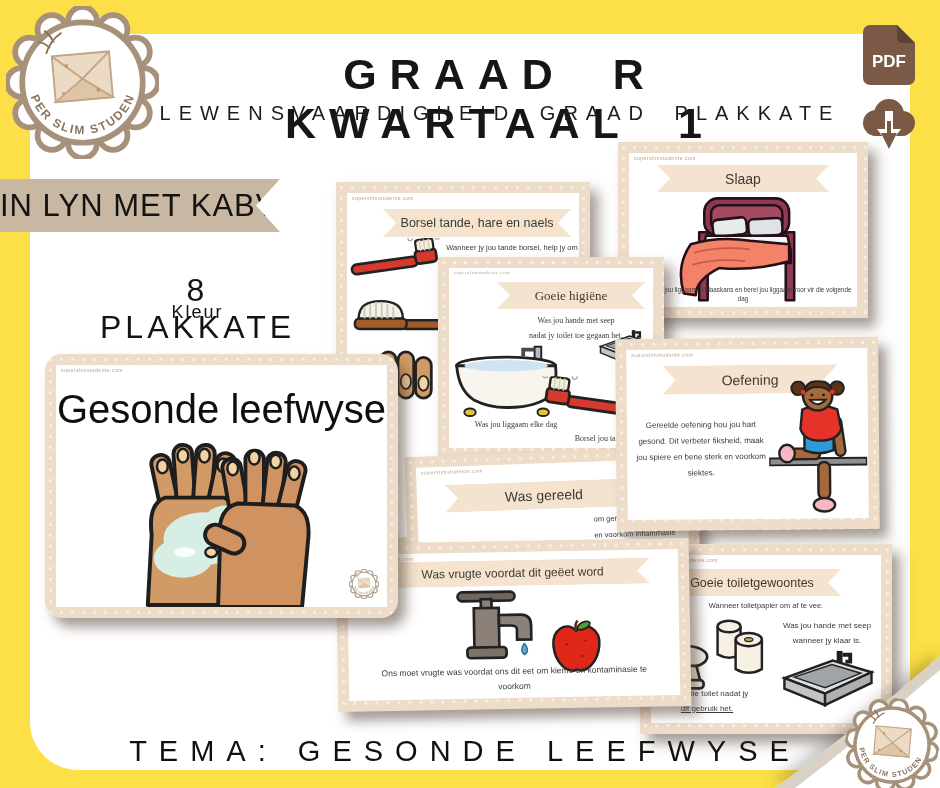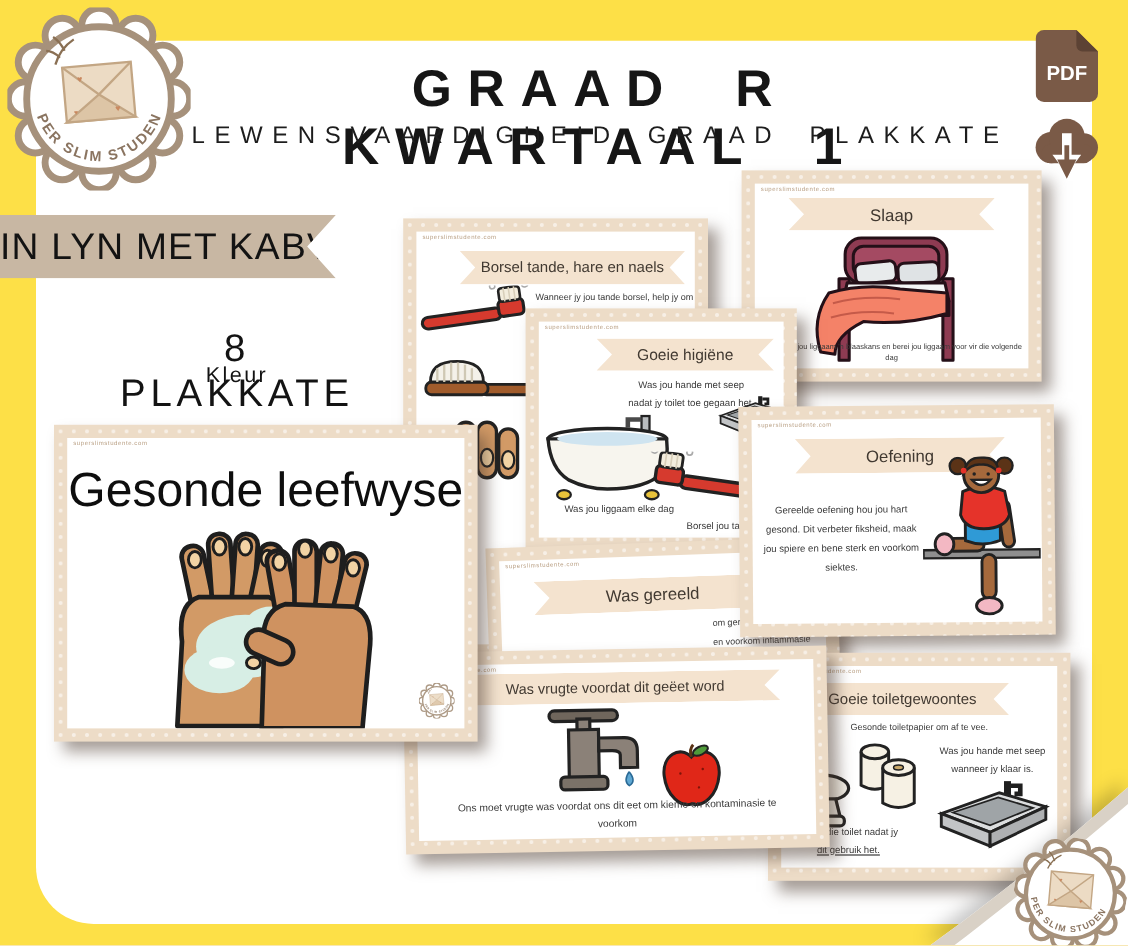--- a/index.html
+++ b/index.html
@@ -163,21 +163,21 @@
           <path d="M44 48 H140 L144 66 H40 Z" fill="#f4f6f6"></path>
           <path d="M40 66 H144 V80 H40 Z" fill="#8e3b52"></path>
           <path d="M26 58 Q60 48 96 54 L142 58 L142 78 Q100 90 60 86 Q32 100 32 118 L18 116 Q8 84 26 58 Z" fill="#f48268"></path>
           <path d="M30 68 Q60 60 96 64 M28 82 Q58 74 90 78" stroke="#c55a49" fill="none" stroke-width="2"></path>
         </g>
       </svg>
       <div class="cap" style="left:2px;right:2px;bottom:3px;font-size:6.3px;line-height:1.4;">Slaap gee jou liggaam 'n blaaskans en berei jou liggaam voor vir die volgende dag</div>
     </div>
   </div>
 
-  <div class="poster" style="left:438px;top:257px;width:226px;height:202px;z-index:3;">
+  <div class="poster" style="left:438px;top:257px;width:226px;height:202px;z-index:3;font-family:Liberation Serif, serif;">
     <div class="pi">
       <div class="purl">superslimstudente.com</div>
       <div class="banner" style="left:48px;right:8px;top:14px;height:27px;font-size:13px;">Goeie higiëne</div>
       <div class="cap" style="left:52px;top:46px;width:150px;font-size:8px;">Was jou hande met seep</div>
       <div class="cap" style="left:52px;top:61px;width:150px;font-size:8px;">nadat jy toilet toe gegaan het.</div>
       <svg style="position:absolute;left:2px;top:72px;width:114px;height:78px;" viewBox="0 0 120 80">
         <rect x="88" y="6" width="7" height="14" fill="#b9bcbe" stroke="#222222" stroke-width="2"></rect>
         <path d="M88 9 h-12 v7" fill="none" stroke="#4a4a4a" stroke-width="4"></path>
         <ellipse cx="58" cy="26" rx="52" ry="9" fill="#ffffff" stroke="#222222" stroke-width="3"></ellipse>
         <path d="M6 26 Q8 52 24 62 Q40 70 58 70 Q92 70 106 56 Q112 44 110 26 Z" fill="#f7f5ee" stroke="#222222" stroke-width="3"></path>
@@ -233,21 +233,21 @@
           <circle cx="56" cy="15" r="1.5" fill="#222222"></circle>
         <path d="M42 20 Q50 29 58 20 Z" fill="#ffffff" stroke="#222222" stroke-width="2"></path>
       </svg>
     </div>
   </div>
 
   <div class="poster" style="left:640px;top:544px;width:252px;height:190px;z-index:6;">
     <div class="pi">
       <div class="purl">superslimstudente.com</div>
       <div class="banner" style="left:12px;right:40px;top:14px;height:27px;font-size:12.5px;">Goeie toiletgewoontes</div>
-      <div class="cap" style="left:30px;top:44px;width:170px;font-size:7.5px;">Gesonde toiletpapier om af te vee.</div>
+      <div class="cap" style="left:30px;top:44px;width:170px;font-size:7.5px;">Wanneer toiletpapier om af te vee.</div>
       <div class="cap" style="left:124px;top:64px;width:104px;font-size:8px;">Was jou hande met seep</div>
       <div class="cap" style="left:124px;top:79px;width:104px;font-size:8px;">wanneer jy klaar is.</div>
       <svg style="position:absolute;left:4px;top:62px;width:54px;height:76px;" viewBox="0 0 60 84">
         <rect x="2" y="6" width="22" height="34" rx="4" fill="#f7f4ec" stroke="#222222" stroke-width="3"></rect>
         <rect x="6" y="12" width="6" height="5" rx="2" fill="#d9d2c2" stroke="#222222" stroke-width="1.5"></rect>
         <ellipse cx="34" cy="44" rx="24" ry="12" fill="#f7f4ec" stroke="#222222" stroke-width="3"></ellipse>
         <path d="M24 54 h22 l4 16 q-14 8 -28 0 Z" fill="#f7f4ec" stroke="#222222" stroke-width="3"></path>
         <rect x="16" y="70" width="38" height="9" rx="4" fill="#f7f4ec" stroke="#222222" stroke-width="3"></rect>
       </svg>
       <svg style="position:absolute;left:60px;top:56px;width:64px;height:72px;" viewBox="0 0 78 78">
@@ -284,21 +284,21 @@
         <path d="M33 14 q-2 -8 2 -12" stroke="#5a3214" stroke-width="3" fill="none"></path>
         <ellipse cx="42" cy="8" rx="8" ry="4" transform="rotate(-25 42 8)" fill="#4f9b3a" stroke="#222222" stroke-width="2"></ellipse>
         <circle cx="22" cy="30" r="1.2" fill="#7e1409"></circle>
           <circle cx="44" cy="26" r="1.2" fill="#7e1409"></circle>
           <circle cx="40" cy="44" r="1.2" fill="#7e1409"></circle>
       </svg>
       <div class="cap" style="left:16px;right:16px;bottom:5px;font-size:8.5px;line-height:1.7;">Ons moet vrugte was voordat ons dit eet om kieme en kontaminasie te voorkom</div>
     </div>
   </div>
 
-  <div class="poster" style="left:45px;top:354px;width:353px;height:264px;z-index:8;">
+  <div class="poster" style="left:45px;top:354px;width:353px;height:264px;z-index:8;border-radius:17px;">
     <div class="pi">
       <div class="purl">superslimstudente.com</div>
       <div class="pmain-title">Gesonde leefwyse</div>
       <svg style="position:absolute;left:62px;top:76px;width:206px;height:166px;" viewBox="0 0 210 170">
         <g stroke="#1e1e1e" stroke-width="4" fill="#d29a66" stroke-linejoin="round">
           <rect x="38" y="14" width="19" height="60" rx="9" transform="rotate(-12 47 44)"></rect>
           <rect x="58" y="4" width="19" height="66" rx="9" transform="rotate(-4 67 37)"></rect>
           <rect x="78" y="4" width="19" height="66" rx="9" transform="rotate(4 87 37)"></rect>
           <rect x="96" y="12" width="19" height="60" rx="9" transform="rotate(12 105 42)"></rect>
           <path d="M30,168 L34,96 Q30,64 48,58 L108,58 Q124,64 120,96 L120,168 Z"></path>
@@ -330,20 +330,21 @@
             <ellipse cx="180" cy="33" rx="5.5" ry="7"></ellipse>
           <ellipse cx="95" cy="114" rx="6" ry="5"></ellipse>
         </g>
       </svg>
       <svg style="position:absolute;right:8px;bottom:8px;width:30px;height:30px;opacity:.9;" viewBox="0 0 160 160">
         <use href="#sym-badge" xlink:href="#sym-badge"></use>
       </svg>
     </div>
   </div>
 
+  <div class="footer-label">TEMA: GESONDE LEEFWYSE</div>
 
   <svg class="curl" viewBox="0 0 165 132">
     <path d="M165,0 C112,46 58,90 0,132 L165,132 Z" fill="#ffffff"></path>
     <path d="M165,0 C112,46 58,90 0,132 L20,132 C66,97 118,54 165,14 Z" fill="#d9d1c6"></path>
   </svg>
   <svg class="badge-bottom" viewBox="0 0 160 160">
     <use href="#sym-badge" xlink:href="#sym-badge"></use>
   </svg>
 
 </div>

